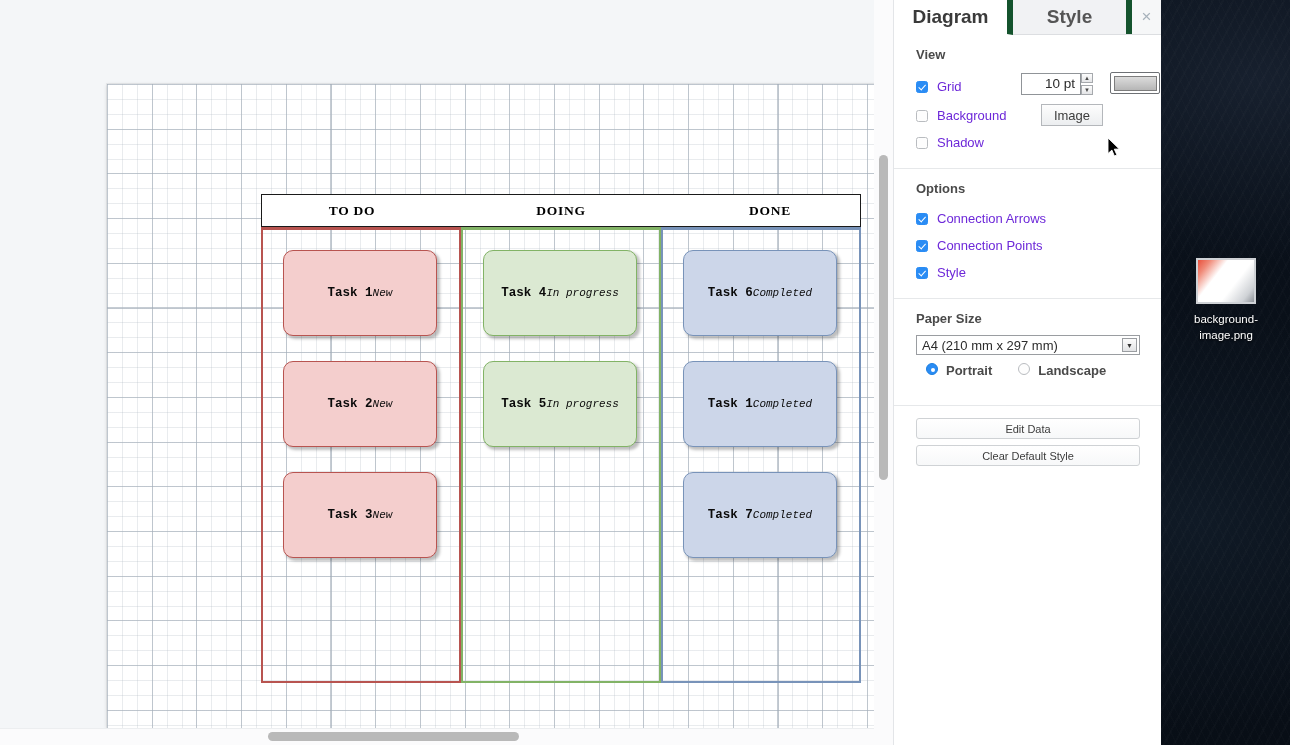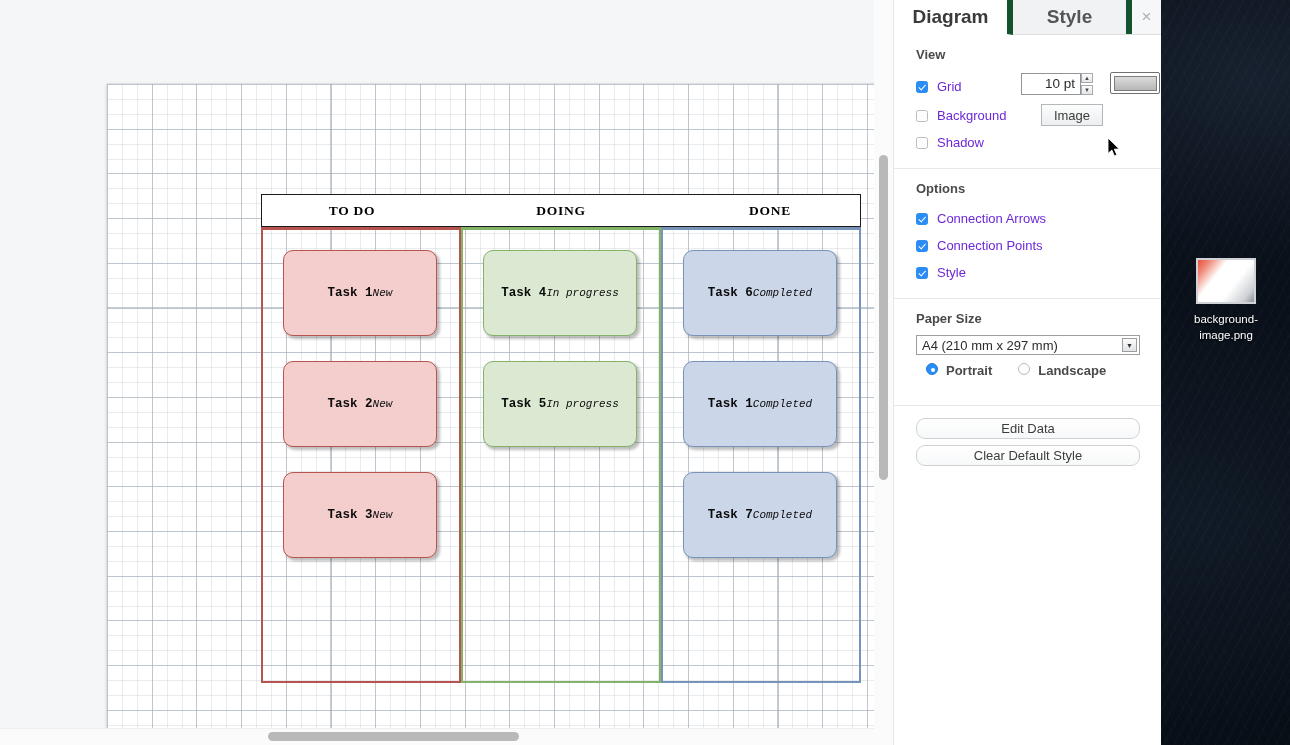--- a/index.html
+++ b/index.html
@@ -178,24 +178,24 @@
     width:12px;height:12px;border-radius:50%;box-sizing:border-box;margin-right:8px;
     position:relative;flex:0 0 12px;
   }
   .radio.on{border:1px solid #1d7fe0;background:#2a8cf4;}
   .radio.on::after{content:"";position:absolute;left:3.5px;top:3.5px;width:4px;height:4px;border-radius:50%;background:#fff;}
   .radio.off{border:1px solid #b9bcc0;background:#fdfdfd;}
   .radio-label{font-size:13px;color:#4a4a4a;margin-right:26px;}
 
   .pbtn{
     width:224px;height:21px;margin:0 auto 6px auto;
-    border:1px solid #cfd2d5;border-radius:9px;box-sizing:border-box;
+    border:1px solid #cfd2d5;border-radius:3px;box-sizing:border-box;
     background:linear-gradient(#ffffff,#f7f8f9);
     display:flex;align-items:center;justify-content:center;
-    font-size:13px;color:#3c3c3c;
+    font-size:11px;color:#3c3c3c;
   }
   #actions{padding:12px 22px 10px 22px;}
 
   
   #cursor{position:absolute;left:1108px;top:138px;width:13px;height:19px;}
 
   
   #desk-icon{position:absolute;left:1178px;top:258px;width:96px;height:104px;text-align:center;}
   #desk-thumb{
     width:60px;height:46px;margin:0 auto;box-sizing:border-box;

